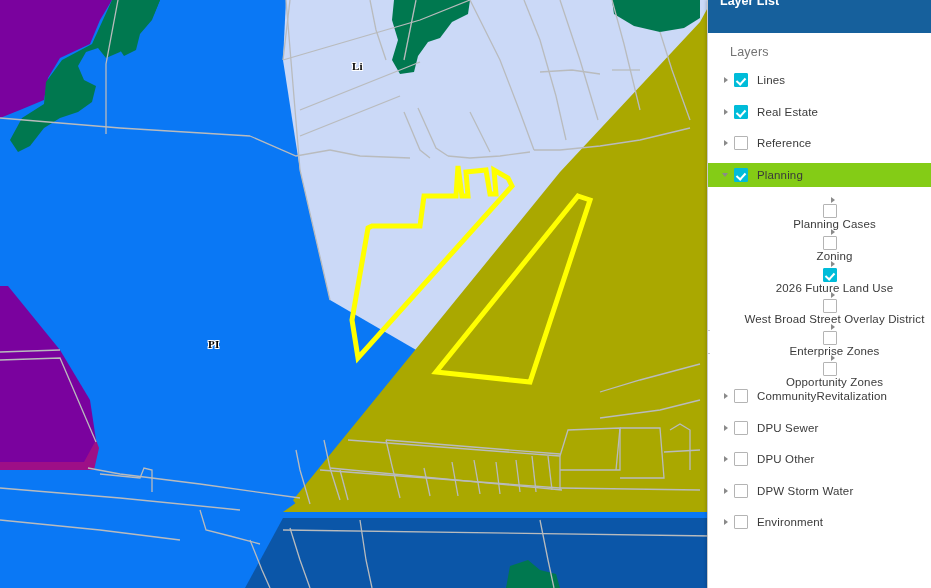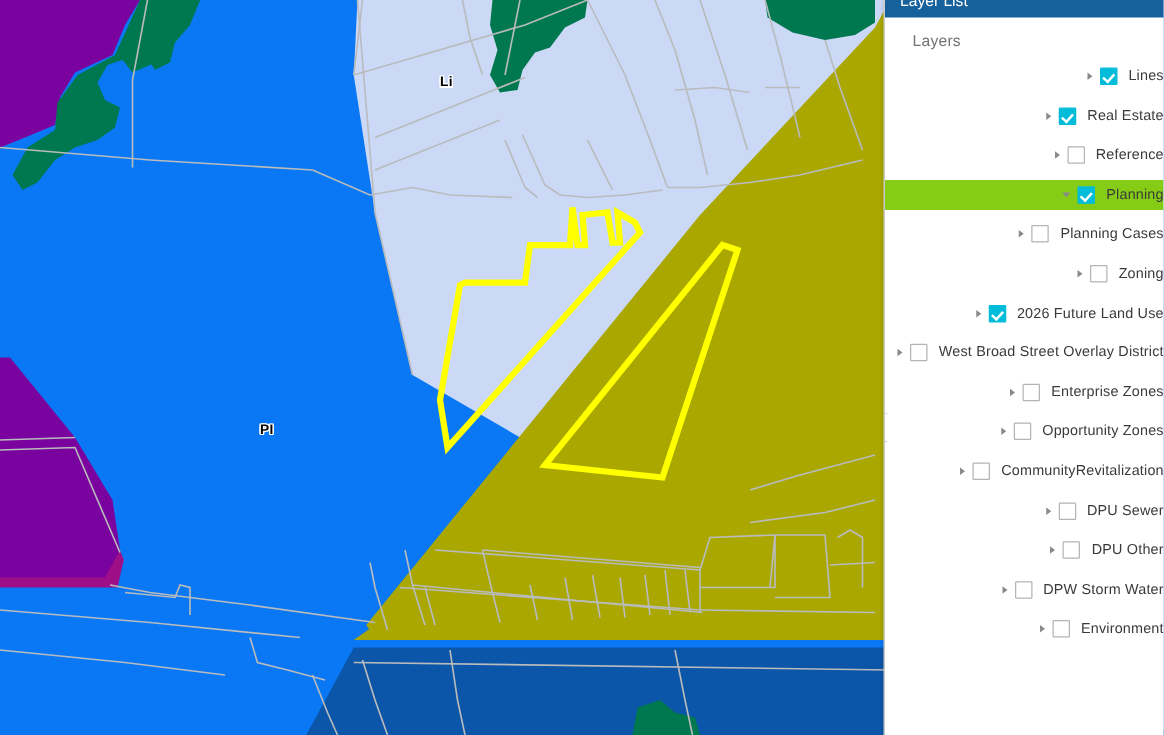--- a/index.html
+++ b/index.html
@@ -5,61 +5,60 @@
   html,body{margin:0;padding:0;background:#fff;}
   body{width:931px;height:588px;overflow:hidden;font-family:"Liberation Sans",sans-serif;}
   #app{position:relative;width:931px;height:588px;overflow:hidden;}
 
   
   #map{position:absolute;left:0;top:0;width:931px;height:588px;overflow:hidden;background:#0a78f5;}
   #map svg{display:block;}
 
   .maplabel{
     position:absolute;
-    font-family:Liberation Sans, sans-serif;
+    font-family:Liberation Serif, serif;
     font-size:11px;
     font-weight:bold;
     color:#000;
     text-shadow:
        1px 0 0 #fff,-1px 0 0 #fff,0 1px 0 #fff,0 -1px 0 #fff,
        1px 1px 0 #fff,-1px -1px 0 #fff,1px -1px 0 #fff,-1px 1px 0 #fff;
     white-space:nowrap;
     letter-spacing:.2px;
   }
 
   
   #panel{
     position:absolute;right:0;top:0;width:223px;height:588px;
     background:#fff;border-left:1px solid #c9c9c9;
     box-shadow:-1px 0 3px rgba(0,0,0,.18);
     overflow:hidden;
   }
   #panel-header{
-    height:14px;background:#16609c;color:#fff;
-    font-size:12.5px;font-weight:normal;
+    height:33px;background:#16609c;color:#fff;
+    font-size:12.5px;font-weight:bold;
     padding:0 0 0 12px;line-height:12px;
     position:relative;overflow:hidden;
   }
   #panel-header .title{position:absolute;left:12px;top:-5px;}
   #panel-body{height:570px;overflow:hidden;background:#fff;}
 
   .section-title{
     font-size:12.5px;color:#737373;font-weight:normal;
     padding:12px 0 9px 22px;letter-spacing:.2px;
   }
 
   .layer-row{
     display:flex;align-items:center;
     height:24px;
     padding-left:14px;
     margin-bottom:7.6px;
     position:relative;
-    justify-content:flex-end;
-  }
-  .layer-row.indent{padding-left:40px;}
+  }
+  .layer-row.indent{padding-left:30px;flex-direction:column;}
   .layer-row.selected{background:#84cc16;}
 
   .twisty{
     width:10px;height:12px;flex:0 0 10px;
     position:relative;margin-right:2px;
   }
   .twisty::after{
     content:"";position:absolute;left:2px;top:3px;
     border-left:4px solid #8a8a8a;
     border-top:3.5px solid transparent;

